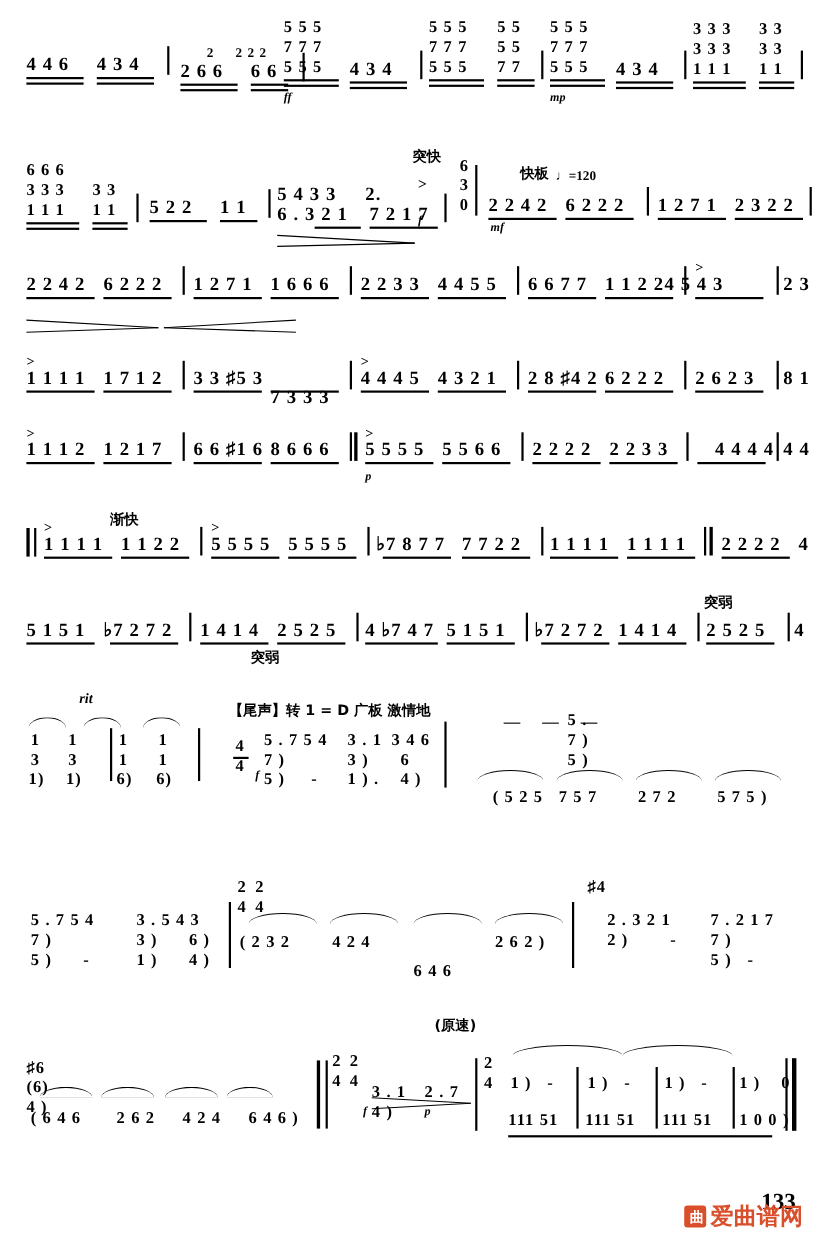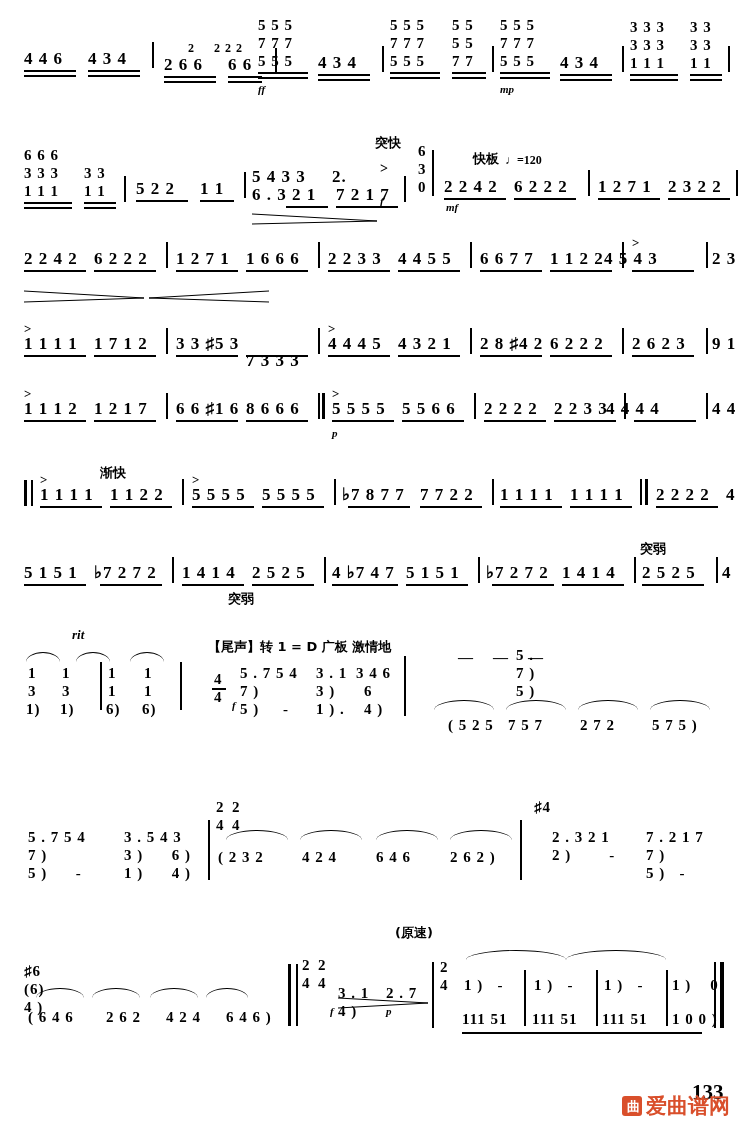--- a/index.html
+++ b/index.html
@@ -226,21 +226,21 @@
     <div class="t num" style="left:550px;top:335px;">6 2 2 2</div>
     <div class="beam" style="left:550px;top:355px;width:62px;"></div>
     <div class="bar" style="left:622px;top:328px;height:26px;"></div>
 
     <div class="t num" style="left:632px;top:335px;">2 6 2 3</div>
     <div class="beam" style="left:632px;top:355px;width:62px;"></div>
     <div class="bar" style="left:706px;top:328px;height:26px;"></div>
   </div>
 
   <div>
-    <div class="t num" style="left:712px;top:335px;">9 1</div>
+    <div class="t num" style="left:712px;top:335px;">8 1</div>
   </div>
 
   <div>
     <div class="t num" style="left:24px;top:400px;">1 1 1 2</div>
     <div class="beam" style="left:24px;top:420px;width:62px;"></div>
     <div class="t" style="left:24px;top:387px;font-size:13px;font-weight:bold;">&gt;</div>
     <div class="t num" style="left:94px;top:400px;">1 2 1 7</div>
     <div class="beam" style="left:94px;top:420px;width:62px;"></div>
     <div class="bar" style="left:166px;top:393px;height:26px;"></div>
 
@@ -258,21 +258,21 @@
     <div class="t num" style="left:402px;top:400px;">5 5 6 6</div>
     <div class="beam" style="left:402px;top:420px;width:62px;"></div>
     <div class="bar" style="left:474px;top:393px;height:26px;"></div>
 
     <div class="t num" style="left:484px;top:400px;">2 2 2 2</div>
     <div class="beam" style="left:484px;top:420px;width:62px;"></div>
     <div class="t num" style="left:554px;top:400px;">2 2 3 3</div>
     <div class="beam" style="left:554px;top:420px;width:62px;"></div>
     <div class="bar" style="left:624px;top:393px;height:26px;"></div>
 
-    <div class="t num" style="left:606px;top:400px;">4 4 4 4</div>
+    <div class="t num" style="left:650px;top:400px;">4 4 4 4</div>
     <div class="beam" style="left:634px;top:420px;width:62px;"></div>
     <div class="bar" style="left:706px;top:393px;height:26px;"></div>
     <div class="t num" style="left:712px;top:400px;">4 4</div>
   </div>
 
   <div>
     <div class="t cn" style="left:100px;top:466px;">渐快</div>
     <div class="bar" style="left:24px;top:480px;height:26px;width:3px;"></div>
     <div class="bar" style="left:31px;top:480px;height:26px;"></div>
 
@@ -412,21 +412,21 @@
     <div class="t num2" style="left:216px;top:818px;">4</div>
     <div class="t num2" style="left:232px;top:800px;">2</div>
     <div class="t num2" style="left:232px;top:818px;">4</div>
 
     <div class="slur" style="left:226px;top:830px;width:62px;"></div>
     <div class="slur" style="left:300px;top:830px;width:62px;"></div>
     <div class="slur" style="left:376px;top:830px;width:62px;"></div>
     <div class="slur" style="left:450px;top:830px;width:62px;"></div>
     <div class="t num2" style="left:218px;top:850px;">( 2 3 2</div>
     <div class="t num2" style="left:302px;top:850px;">4 2 4</div>
-    <div class="t num2" style="left:376px;top:850px;">6 4 6</div>
+    <div class="t num2" style="left:376px;top:876px;">6 4 6</div>
     <div class="t num2" style="left:450px;top:850px;">2 6 2 )</div>
     <div class="bar" style="left:520px;top:820px;height:60px;"></div>
 
     <div class="t num2" style="left:534px;top:800px;">♯4</div>
     <div class="t num2" style="left:552px;top:830px;">2 . 3 2 1</div>
     <div class="t num2" style="left:552px;top:848px;">2 )        -</div>
     <div class="t num2" style="left:646px;top:830px;">7 . 2 1 7</div>
     <div class="t num2" style="left:646px;top:848px;">7 )</div>
     <div class="t num2" style="left:646px;top:866px;">5 )   -</div>
   </div>

